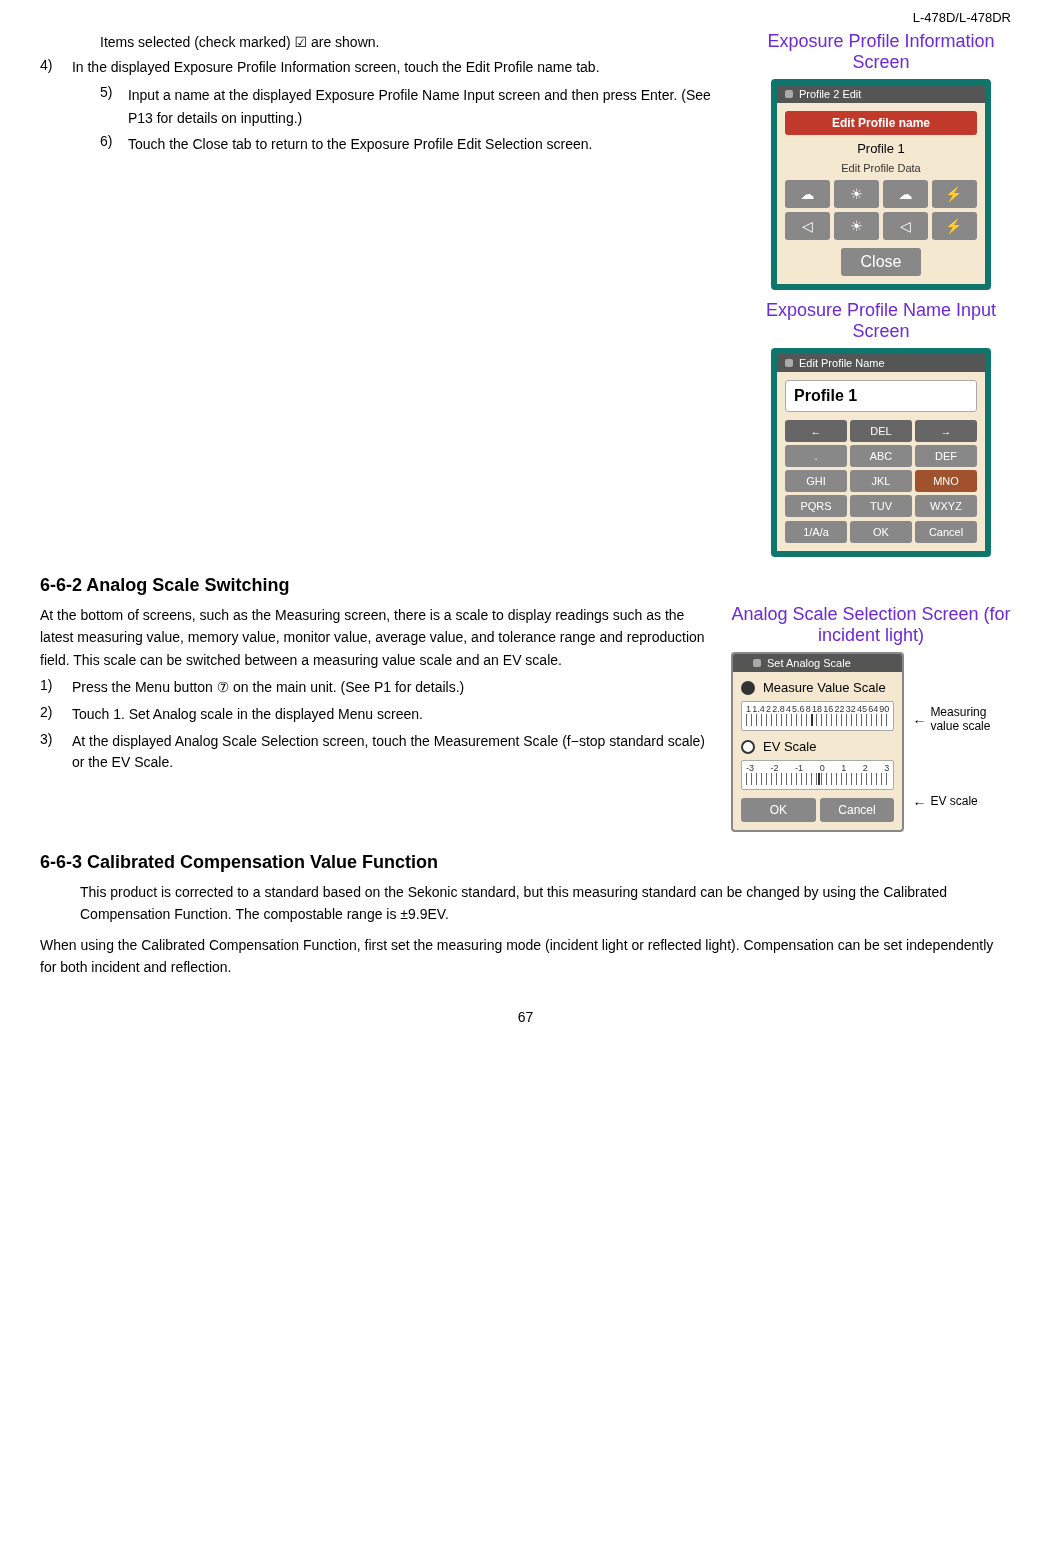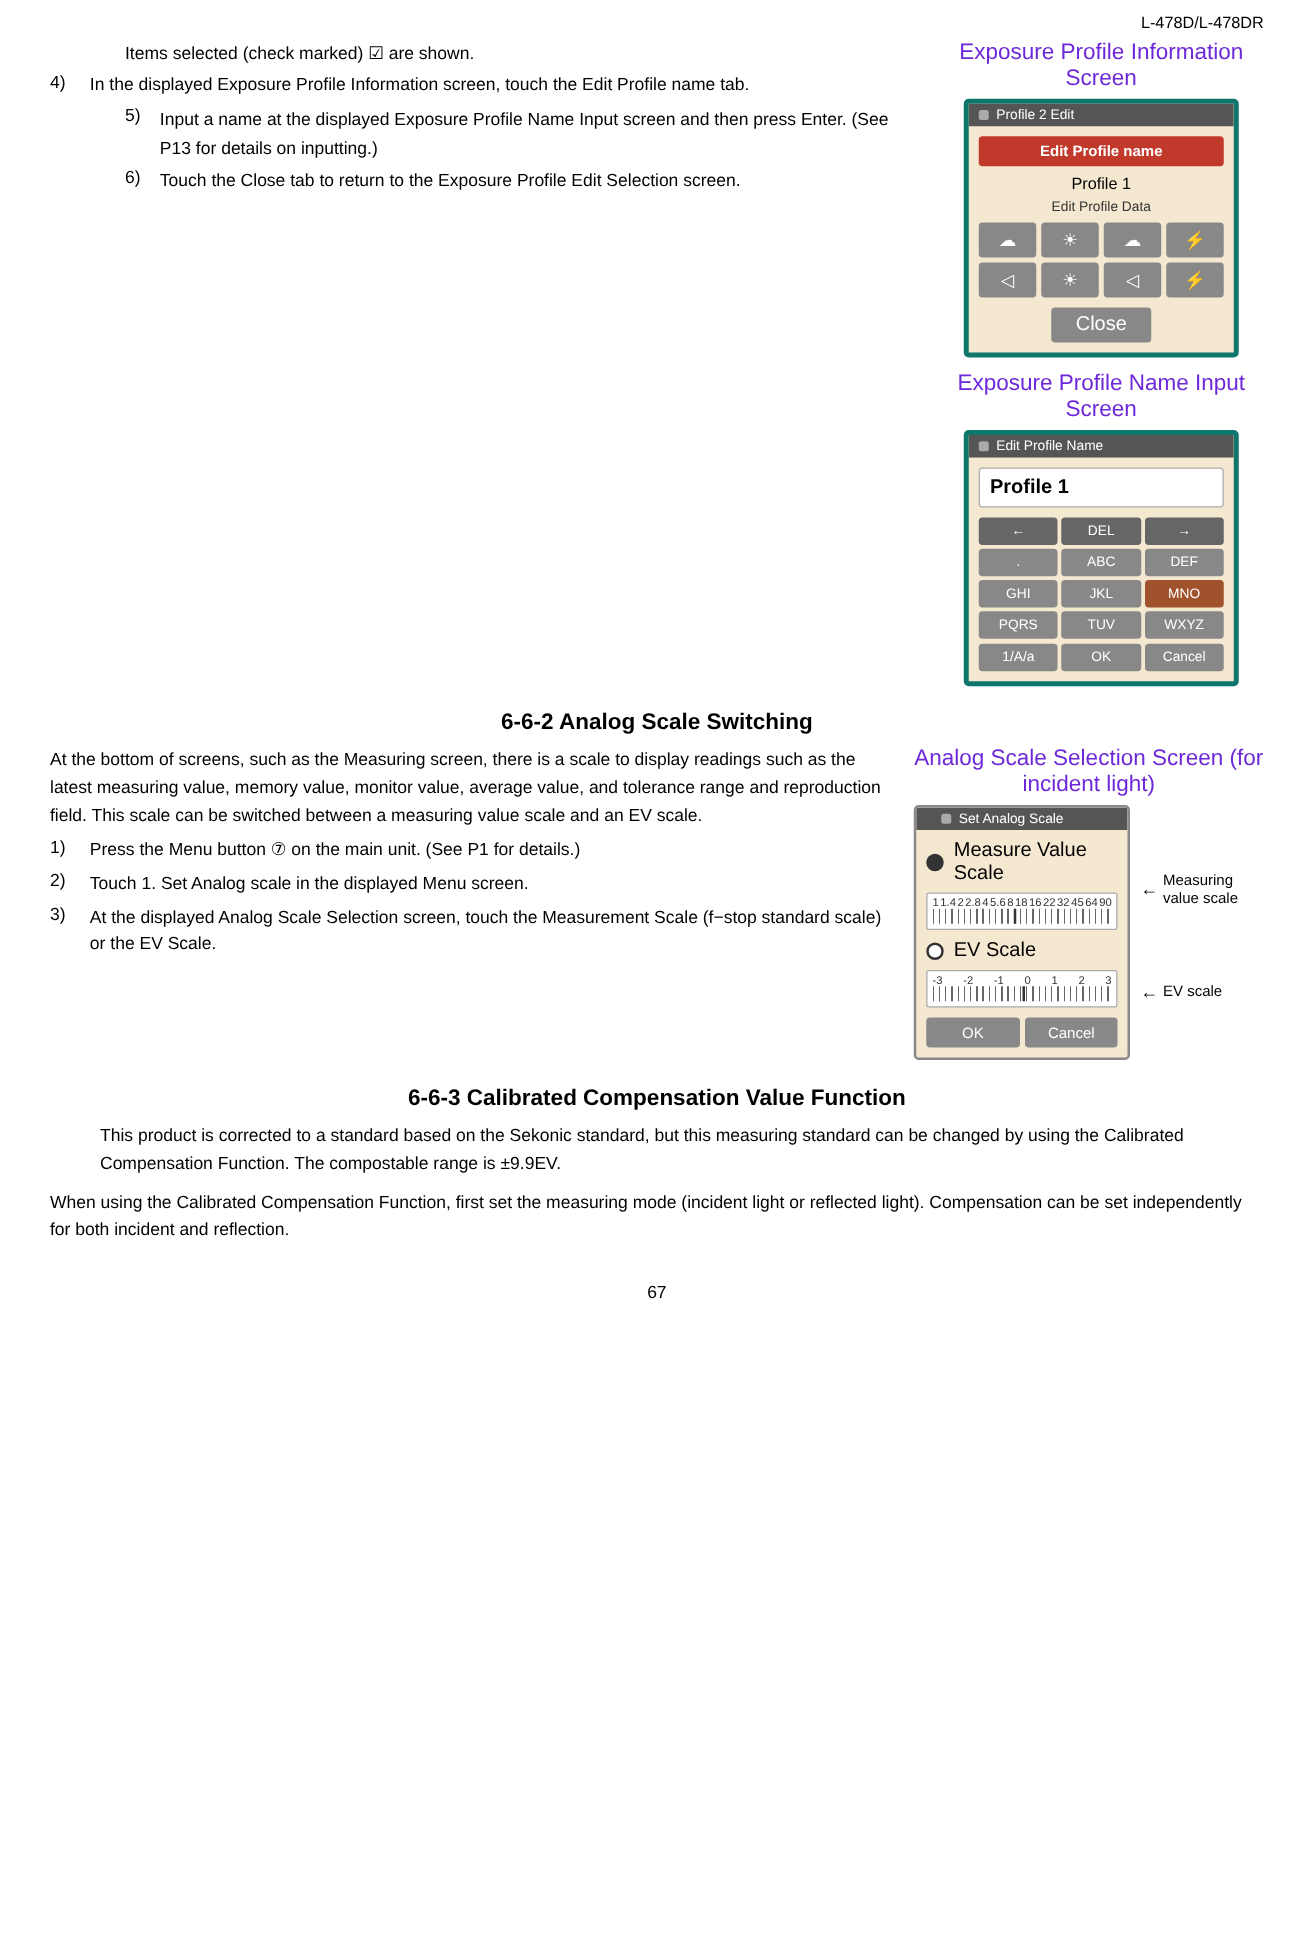--- a/index.html
+++ b/index.html
@@ -49,21 +49,21 @@
       font-size: 14px;
       line-height: 1.6;
     }
     .screen-label {
       font-size: 18px;
       text-align: center;
       margin-bottom: 6px;
       color: #6d28d9;
     }
     .device-screen {
-      border: 4px solid #0f766e;
+      border: 6px solid #0f766e;
       border-radius: 4px;
       overflow: hidden;
       background: #f5e8d0;
       width: 220px;
       margin: 0 auto;
     }
     .screen-titlebar {
       background: #555;
       color: #fff;
       font-size: 11px;
@@ -201,21 +201,20 @@
     }
     .epni-screen .bottom-btn.cancel {
       background: #888;
     }
 
     
     .section-title {
       font-size: 18px;
       font-weight: bold;
       margin: 18px 0 8px 0;
-      text-align: center;
     }
     .section-body {
       font-size: 14px;
       line-height: 1.6;
       margin-bottom: 8px;
     }
     .two-col-section {
       display: flex;
       gap: 20px;
       margin-bottom: 8px;
@@ -262,21 +261,21 @@
       justify-content: center;
       flex-shrink: 0;
     }
     .analog-screen .radio-circle.filled {
       background: #333;
     }
     .analog-screen .radio-circle.empty {
       background: #fff;
     }
     .analog-screen .radio-label {
-      font-size: 16px;
+      font-size: 13px;
     }
     .scale-bar {
       background: #fff;
       border: 1px solid #aaa;
       border-radius: 2px;
       padding: 2px 4px;
       margin-bottom: 8px;
       font-size: 10px;
       overflow: hidden;
     }

